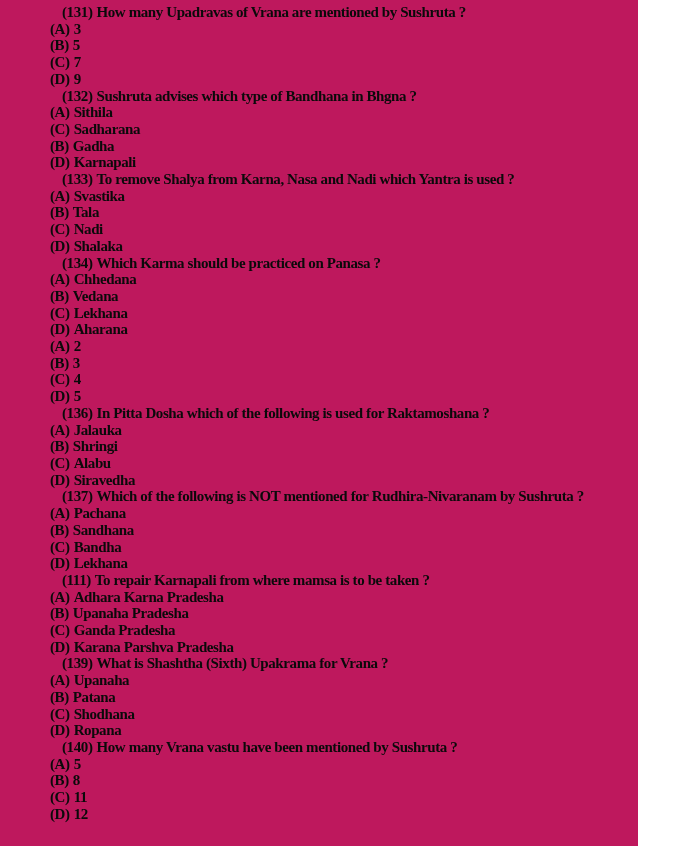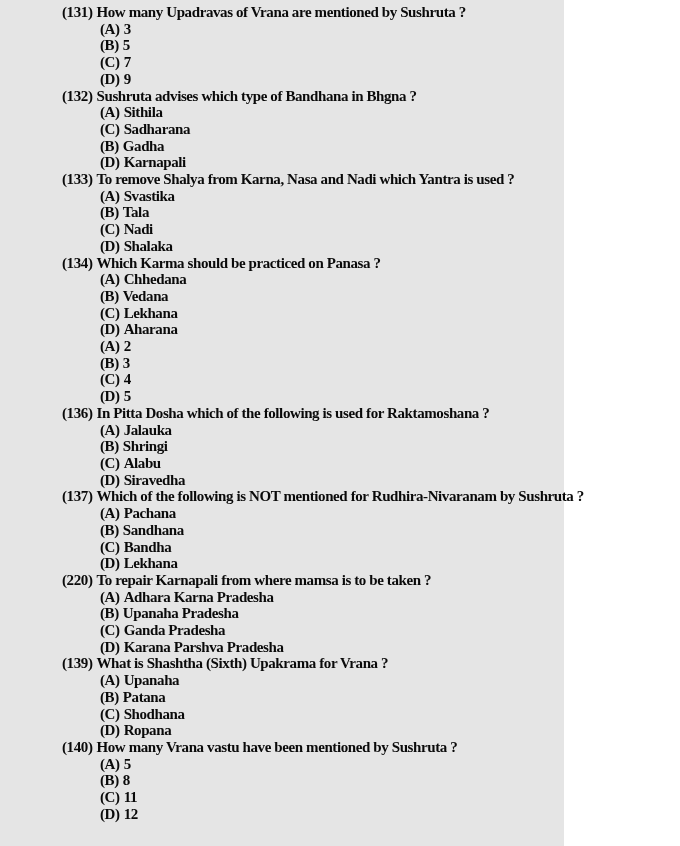--- a/index.html
+++ b/index.html
@@ -12,37 +12,37 @@
     height: 846px;
     overflow: hidden;
     font-family: "Liberation Serif", "DejaVu Serif", serif;
     font-weight: bold;
     color: #0a0a0a;
     font-size: 15px;
     letter-spacing: -0.4px;
   }
   .page {
     box-sizing: border-box;
-    width: 564px;
+    width: 638px;
     height: 846px;
     padding-top: 4px;
-    background: #e5e5e5;
+    background: #be185d;
   }
   ol.questions, ul.options {
     list-style: none;
     margin: 0;
     padding: 0;
   }
   .q-line {
     padding-left: 62px;
     line-height: 16.7px;
     white-space: nowrap;
   }
   .option {
-    padding-left: 100px;
+    padding-left: 50px;
     line-height: 16.7px;
     white-space: nowrap;
   }
   .q-num, .opt-label {
     margin-right: 4px;
   }
 </style>
 </head>
 <body>
 
@@ -201,21 +201,21 @@
   </li>
 
   <li class="option">
     <span class="opt-label">(D)</span><span class="opt-text">Lekhana</span>
   </li>
 </ul>
   </li>
 
   <li class="question">
     <div class="q-line">
-      <span class="q-num">(220)</span><span class="q-text">To repair Karnapali from where mamsa is to be taken ?</span>
+      <span class="q-num">(111)</span><span class="q-text">To repair Karnapali from where mamsa is to be taken ?</span>
     </div>
     <ul class="options">
   <li class="option">
     <span class="opt-label">(A)</span><span class="opt-text">Adhara Karna Pradesha</span>
   </li>
 
   <li class="option">
     <span class="opt-label">(B)</span><span class="opt-text">Upanaha Pradesha</span>
   </li>
 

